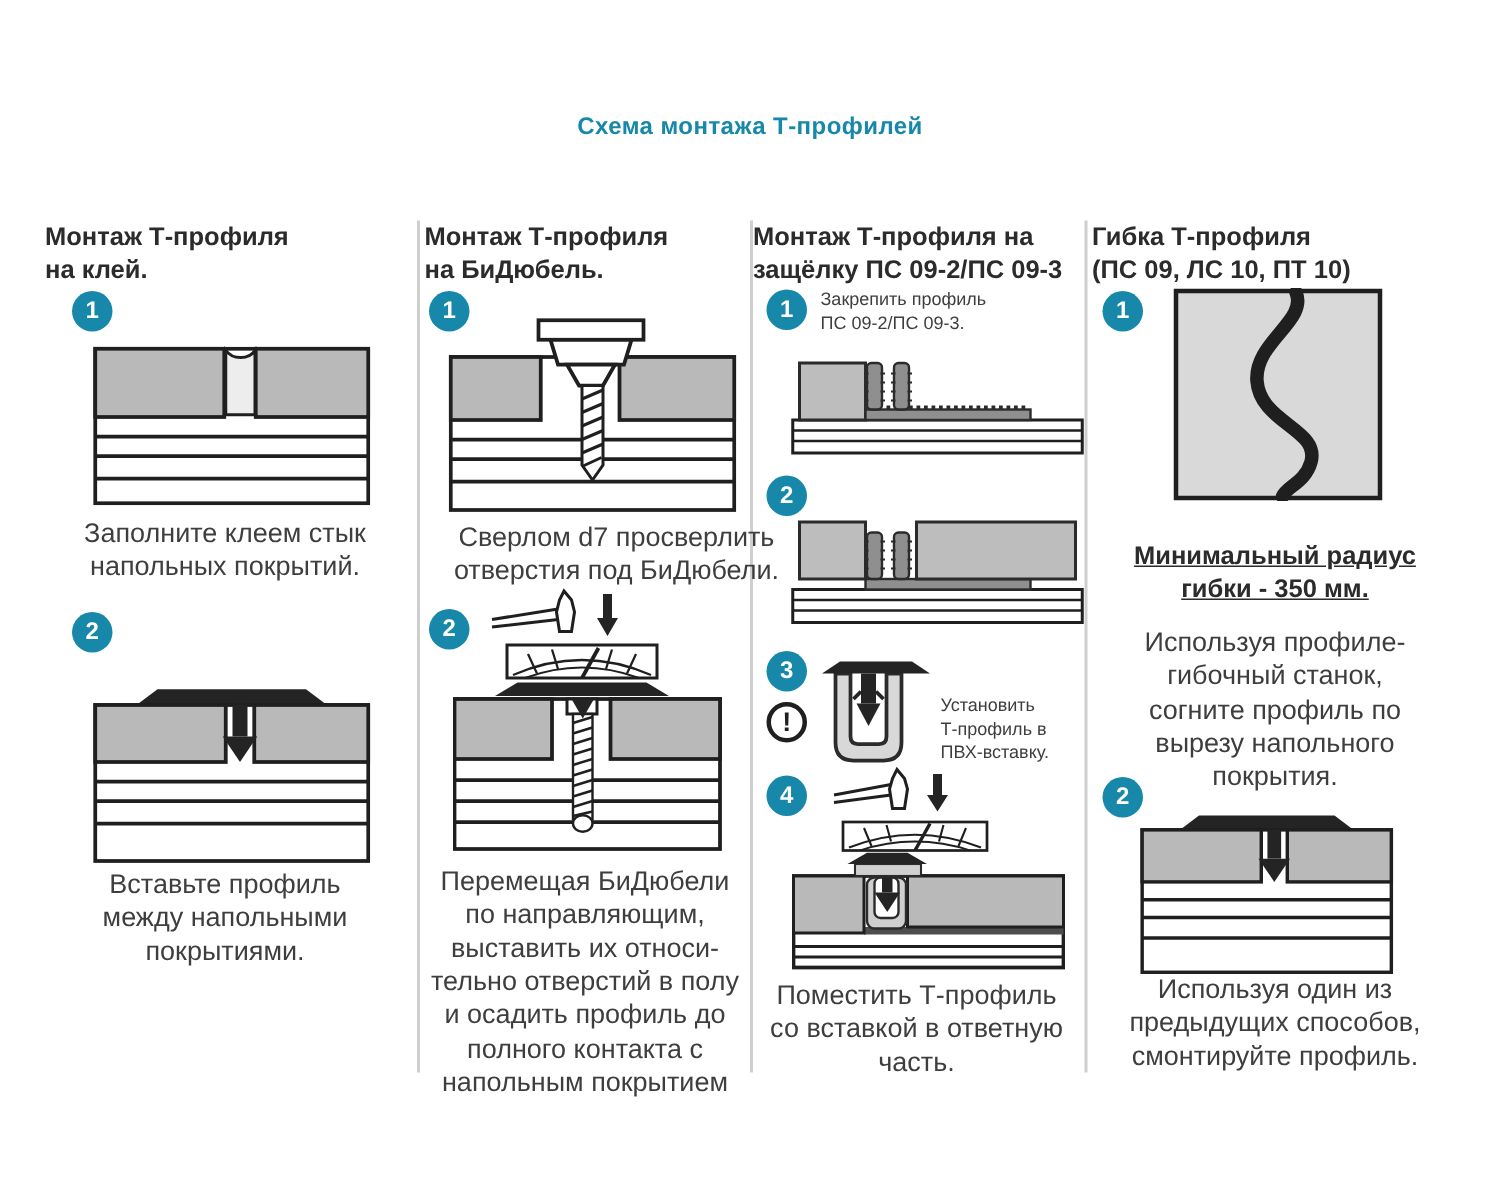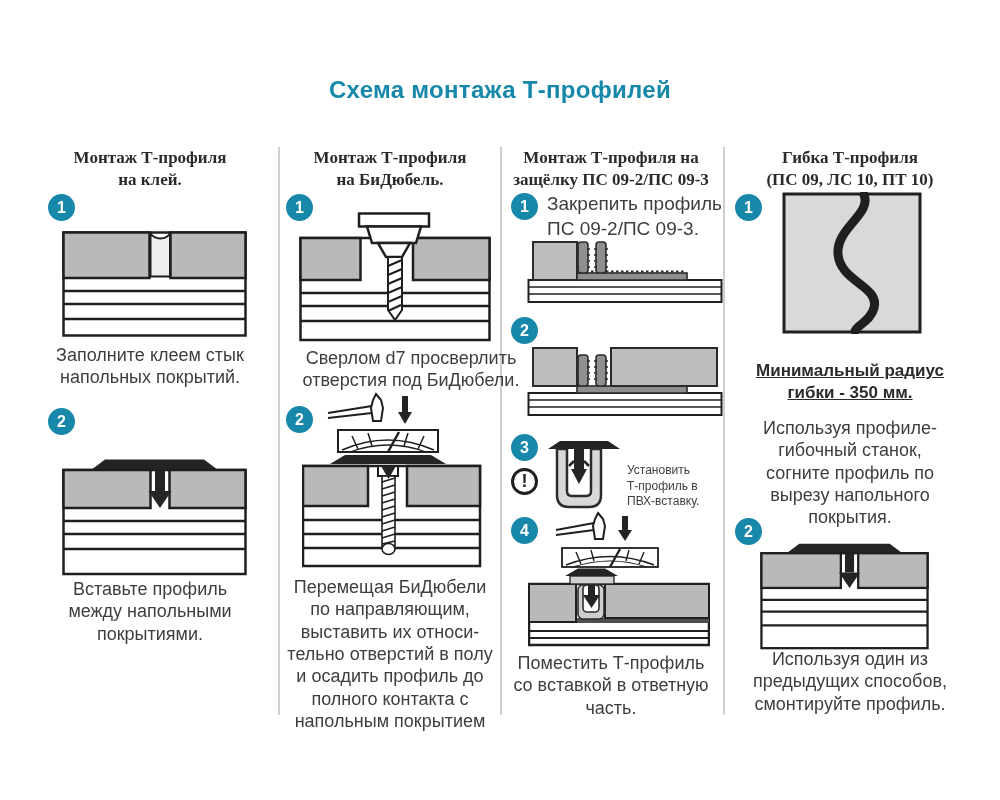--- a/index.html
+++ b/index.html
@@ -4,41 +4,41 @@
 <style>
   * { margin:0; padding:0; box-sizing:border-box; }
   html,body { background:#ffffff; }
   .page {
     position:relative; width:1000px; height:800px; margin:0 auto;
     background:#ffffff; overflow:hidden;
     font-family:"Liberation Sans", sans-serif; color:#3e3e3e;
   }
   .title {
     position:absolute; top:76px; left:0; width:1000px;
-    text-align:center; font-size:24px; font-weight:bold; color:#1788a9;
+    text-align:center; font-size:16px; font-weight:bold; color:#1788a9;
     letter-spacing:.3px;
   }
   .divider {
     position:absolute; top:147px; height:568px; width:2px; background:#cfcfcf;
   }
   .col-header {
     position:absolute; font-weight:bold; font-size:17px; color:#2b2b2b;
-    text-align:center; line-height:1.28; white-space:pre-line;font-family:Liberation Serif, serif;
+    line-height:1.28; white-space:pre-line;
   }
   .badge {
     position:absolute; width:27px; height:27px; border-radius:50%;
     background:#1788a9; color:#ffffff; font-weight:bold; font-size:16px;
     line-height:27px; text-align:center;
   }
   .caption {
     position:absolute; font-size:18px; color:#3e3e3e; text-align:center;
     line-height:1.24; white-space:pre-line;
   }
   .step-label {
-    position:absolute; font-size:19px; color:#3e3e3e; text-align:left;
+    position:absolute; font-size:12px; color:#3e3e3e; text-align:left;
     line-height:1.3; white-space:pre-line;
   }
   .note-bold {
     position:absolute; font-weight:bold; font-size:17px; color:#2b2b2b;
     text-align:center; line-height:1.3; white-space:pre-line;text-decoration:underline;
   }
   .warning {
     position:absolute; width:27px; height:27px; border-radius:50%;
     border:3.5px solid #1f1f1f; color:#1f1f1f; font-weight:bold;
     font-size:18px; line-height:20px; text-align:center; background:#fff;

